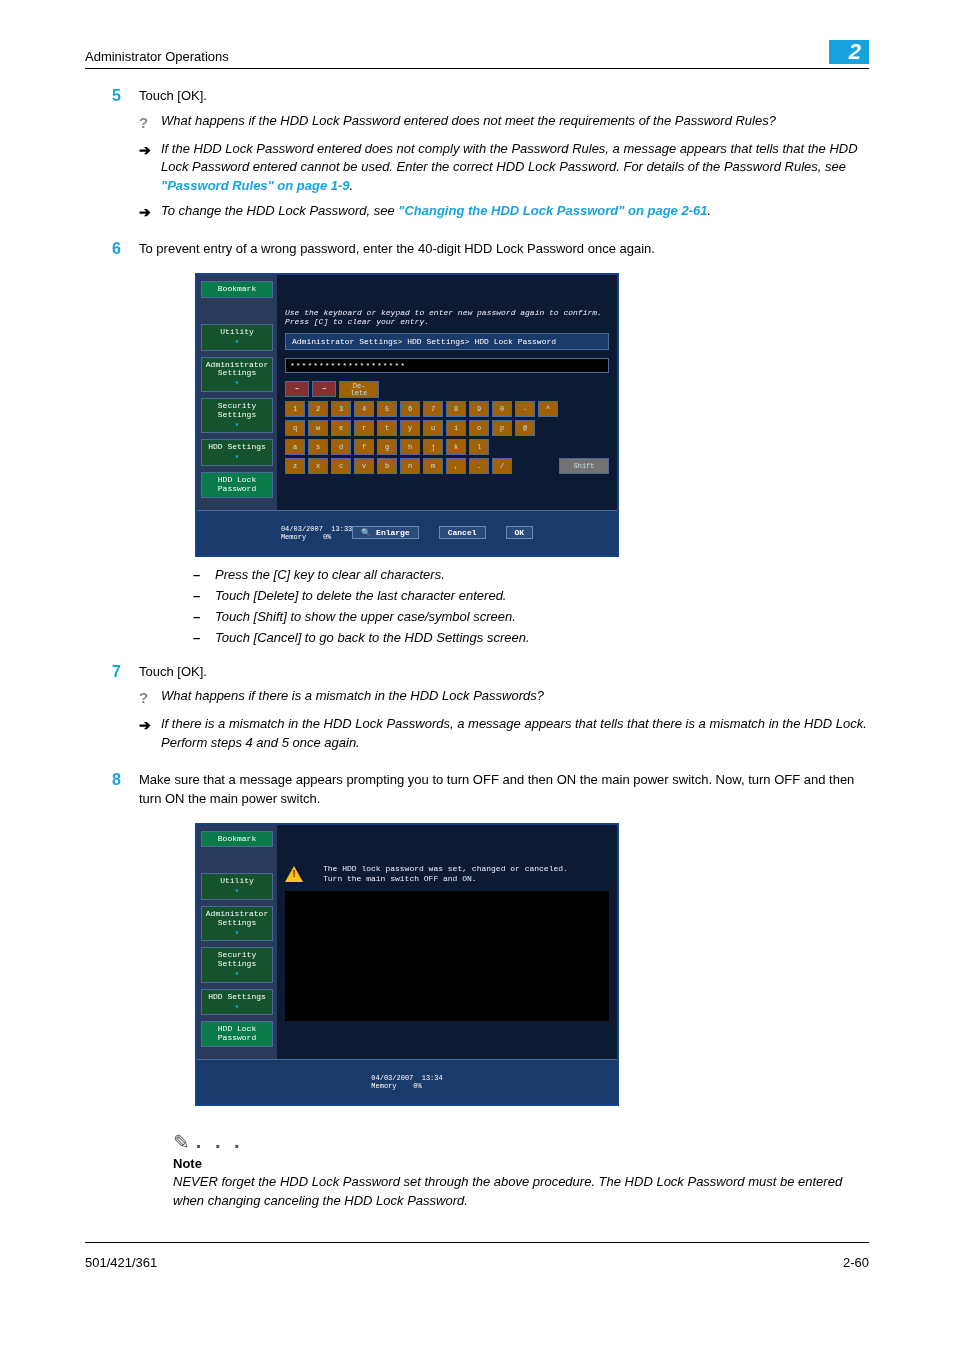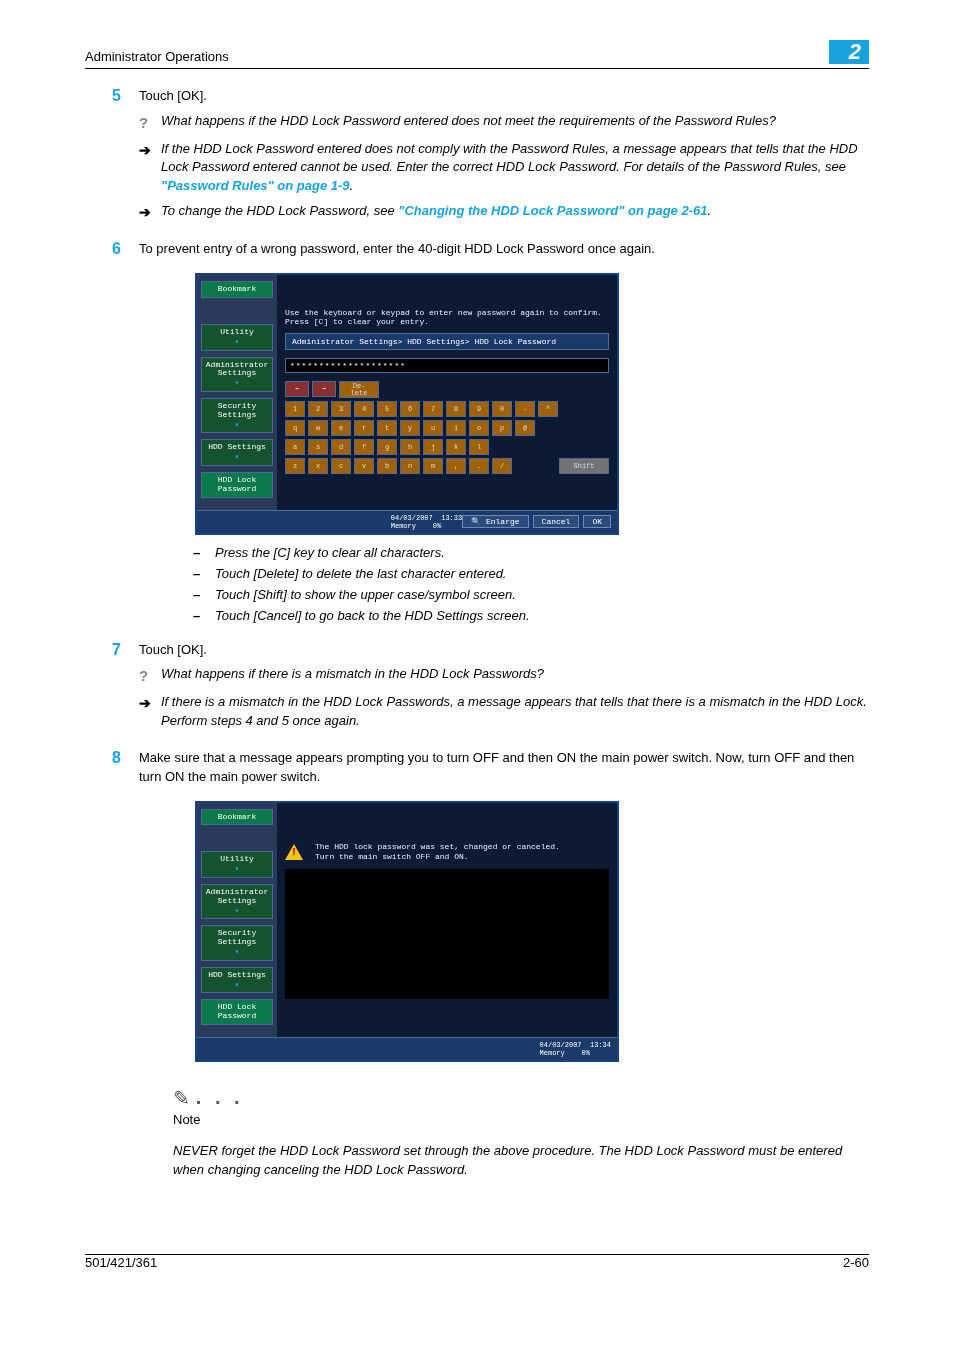--- a/index.html
+++ b/index.html
@@ -122,20 +122,21 @@
     display: block;
     color: #2aa0e0;
     font-size: 8px;
     margin-top: 1px;
   }
   .ss-instr {
     color: #eef;
     font-size: 8px;
     line-height: 1.2;
     margin-bottom: 6px;
+    font-style: italic;
   }
   .ss-path {
     background: #1a3a6a;
     border: 1px solid #4a6a9a;
     padding: 3px 6px;
     font-size: 8px;
     margin-bottom: 8px;
   }
   .ss-input {
     background: #000;
@@ -159,49 +160,50 @@
     text-align: center;
     font-size: 7px;
     padding: 0 2px;
     color: #cde;
   }
   .key.wide { min-width: 34px; }
   .key.shift { min-width: 44px; background:#737373;}
   .key.nav { min-width: 18px; background:#883030;}
   .ss-footer {
     display: flex;
-    justify-content: flex-end;
+    justify-content: center;
     align-items: center;
     background: #1a3a6a;
-    padding: 3px 6px;
+    padding: 14px 6px;
     font-size: 7px;
     border-top: 1px solid #4a6a9a;
   }
   .ss-footer-right {
     display: flex;
-    gap: 4px;
+    gap: 20px;
+    font-weight: bold;
   }
   .ss-fbtn {
     background: #2a4a7a;
     border: 1px solid #6a8aba;
     padding: 1px 8px;
     font-size: 8px;
   }
   .screenshot2 {
     margin: 14px 0 10px 110px;
     border: 2px solid #18418c;
     width: 420px;
     font-family: "Courier New", monospace;
     font-size: 9px;
     color: #fff;
     background: #0c1a33;
   }
   .ss-msg {
     display: flex;
-    gap: 12px;
+    gap: 20px;
     padding: 8px;
     color:#eef;
     font-size:8px;
     line-height:1.2;
   }
   .warn-icon {
     width: 0; height: 0;
     border-left: 9px solid transparent;
     border-right: 9px solid transparent;
     border-bottom: 16px solid #f5c518;
@@ -227,36 +229,36 @@
   }
   .note-icon-row {
     display: flex;
     align-items: center;
     gap: 6px;
     color: #555;
     font-size: 20px;
     margin-bottom: 2px;
   }
   .note-heading {
-    font-weight: normal;
-    margin-bottom: 15px;
+    font-weight: bold;
+    margin-bottom: 2px;
   }
   .note-text {
     font-style: italic;
     line-height: 1.45;
   }
   .page-footer {
     position: absolute;
     bottom: 30px;
     left: 85px;
     right: 85px;
     border-top: 1px solid #000;
     display: flex;
     justify-content: space-between;
-    padding-top: 0;
+    padding-top: 12px;
     font-size: 13px;
   }
 </style>
 </head>
 <body>
 
 <div class="page">
 
   <div class="header-row">
     <div class="header-title">Administrator Operations</div>

